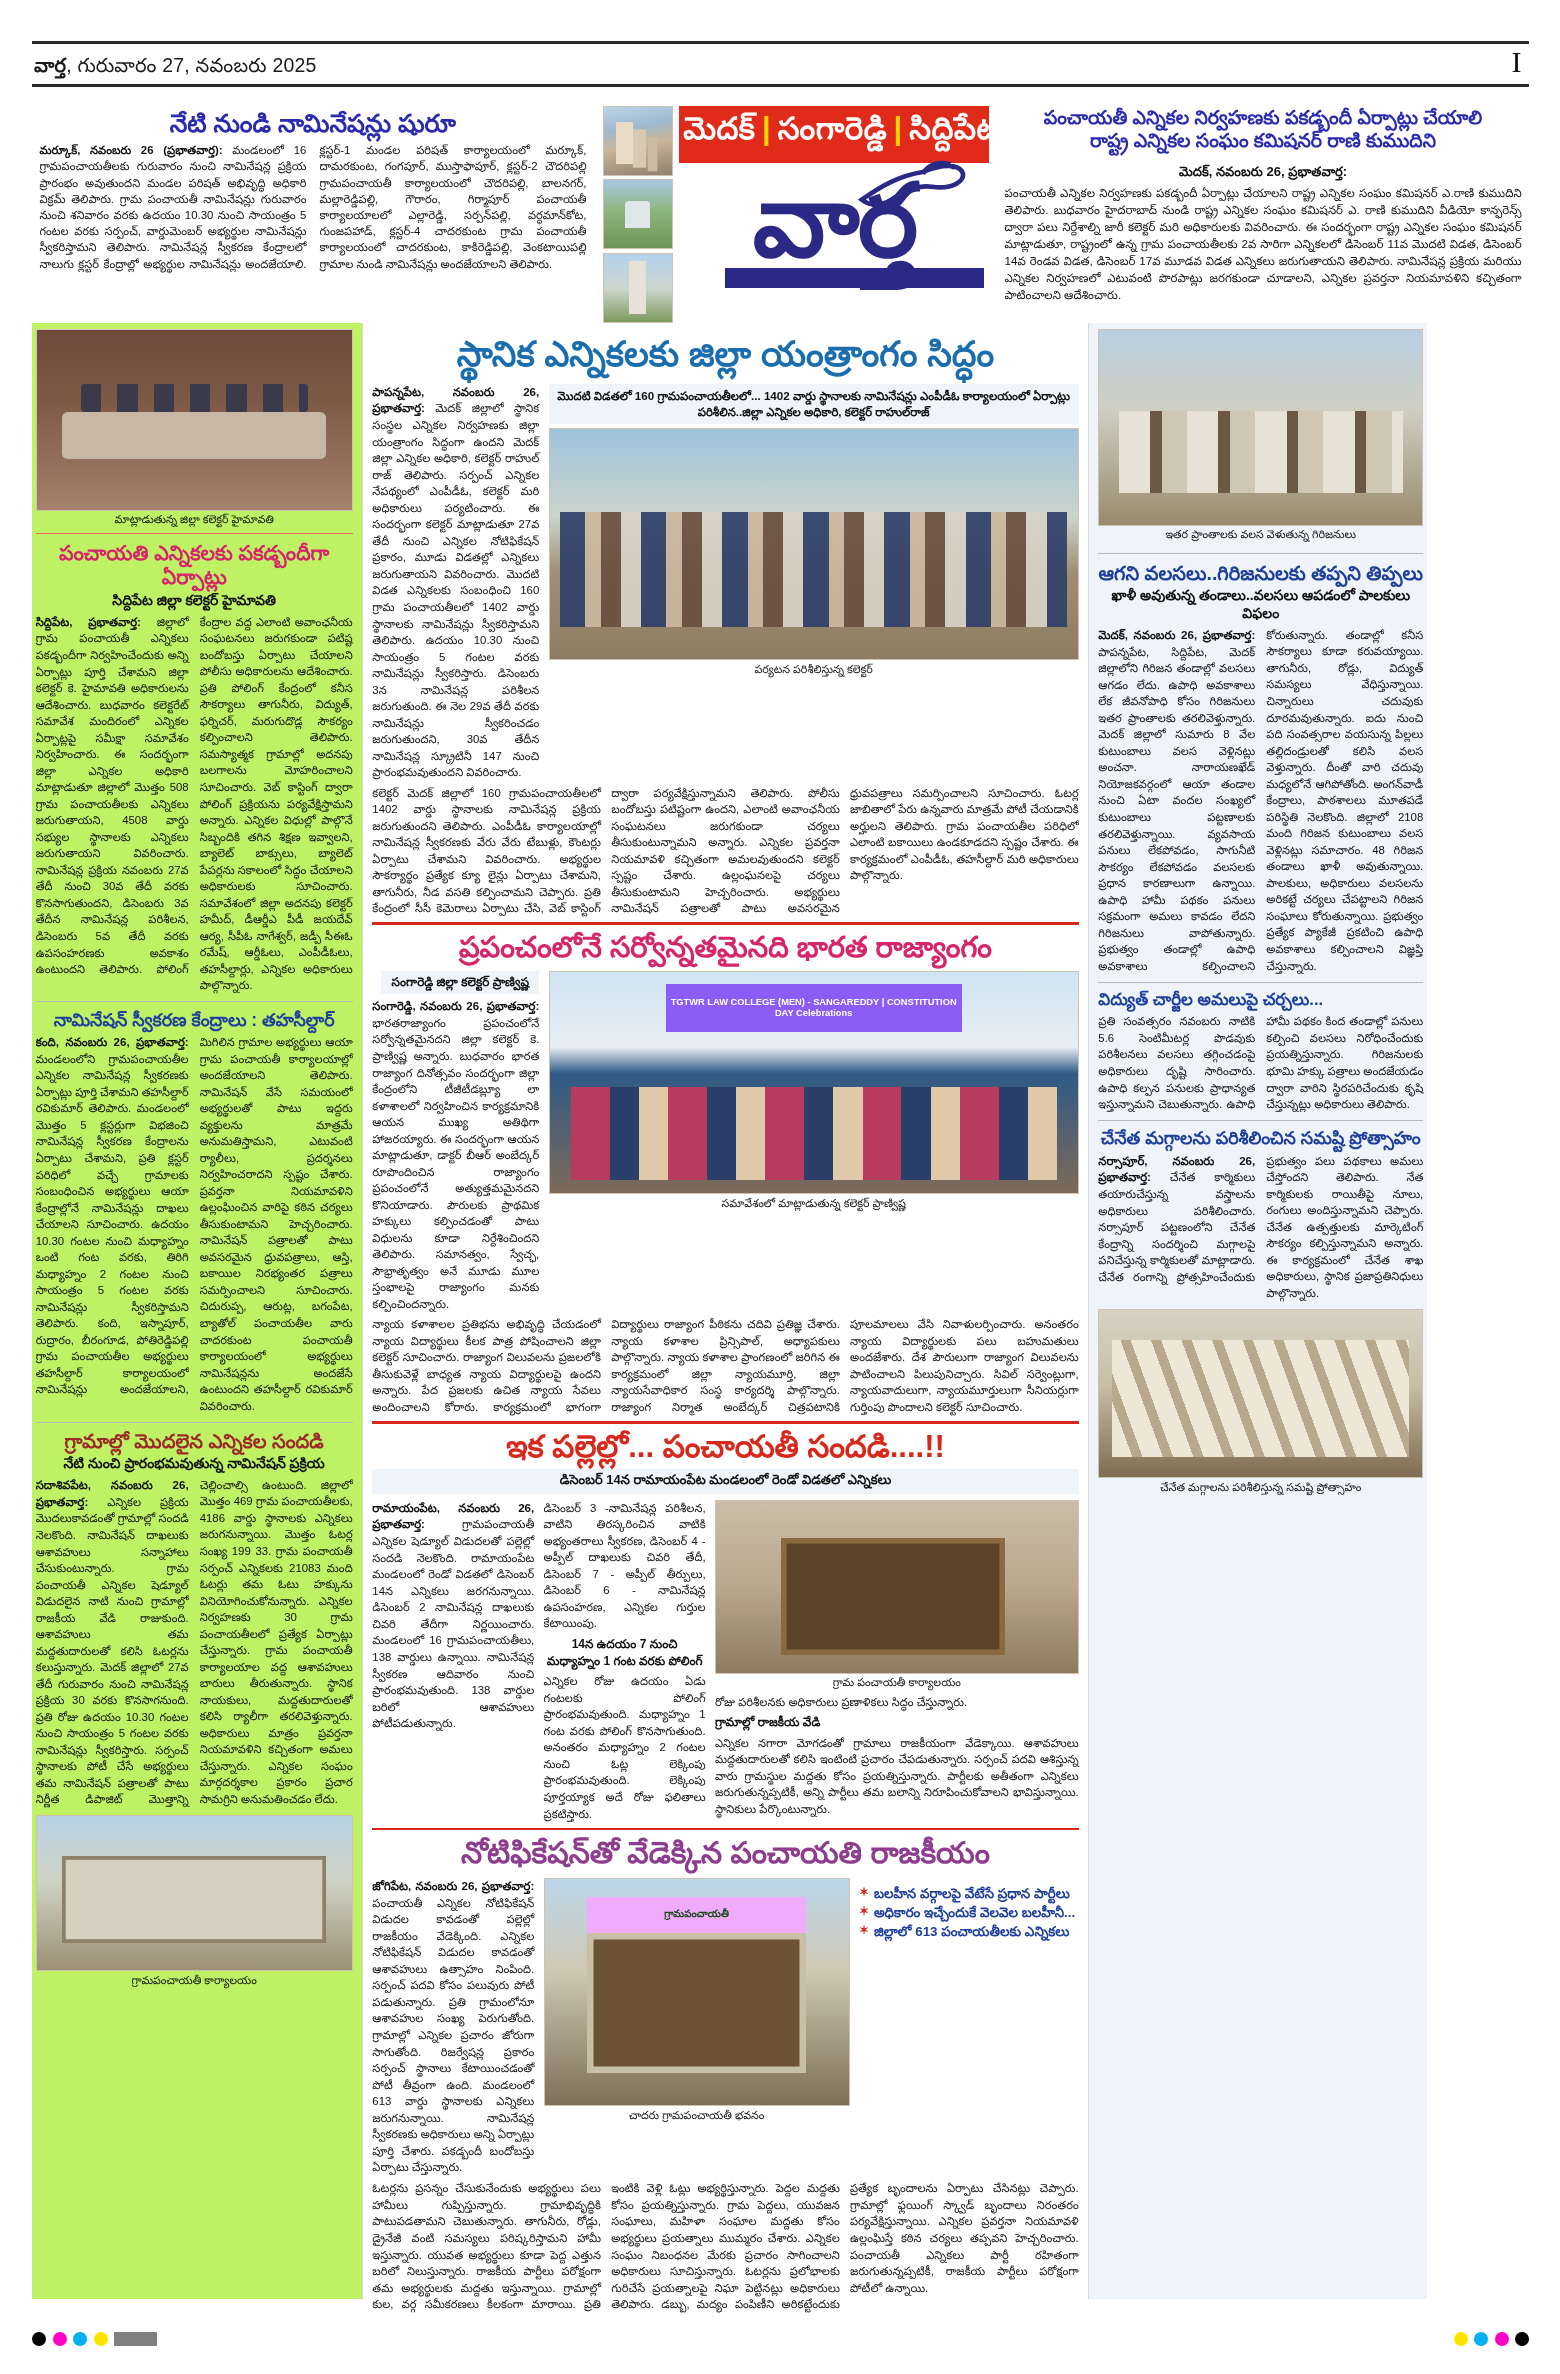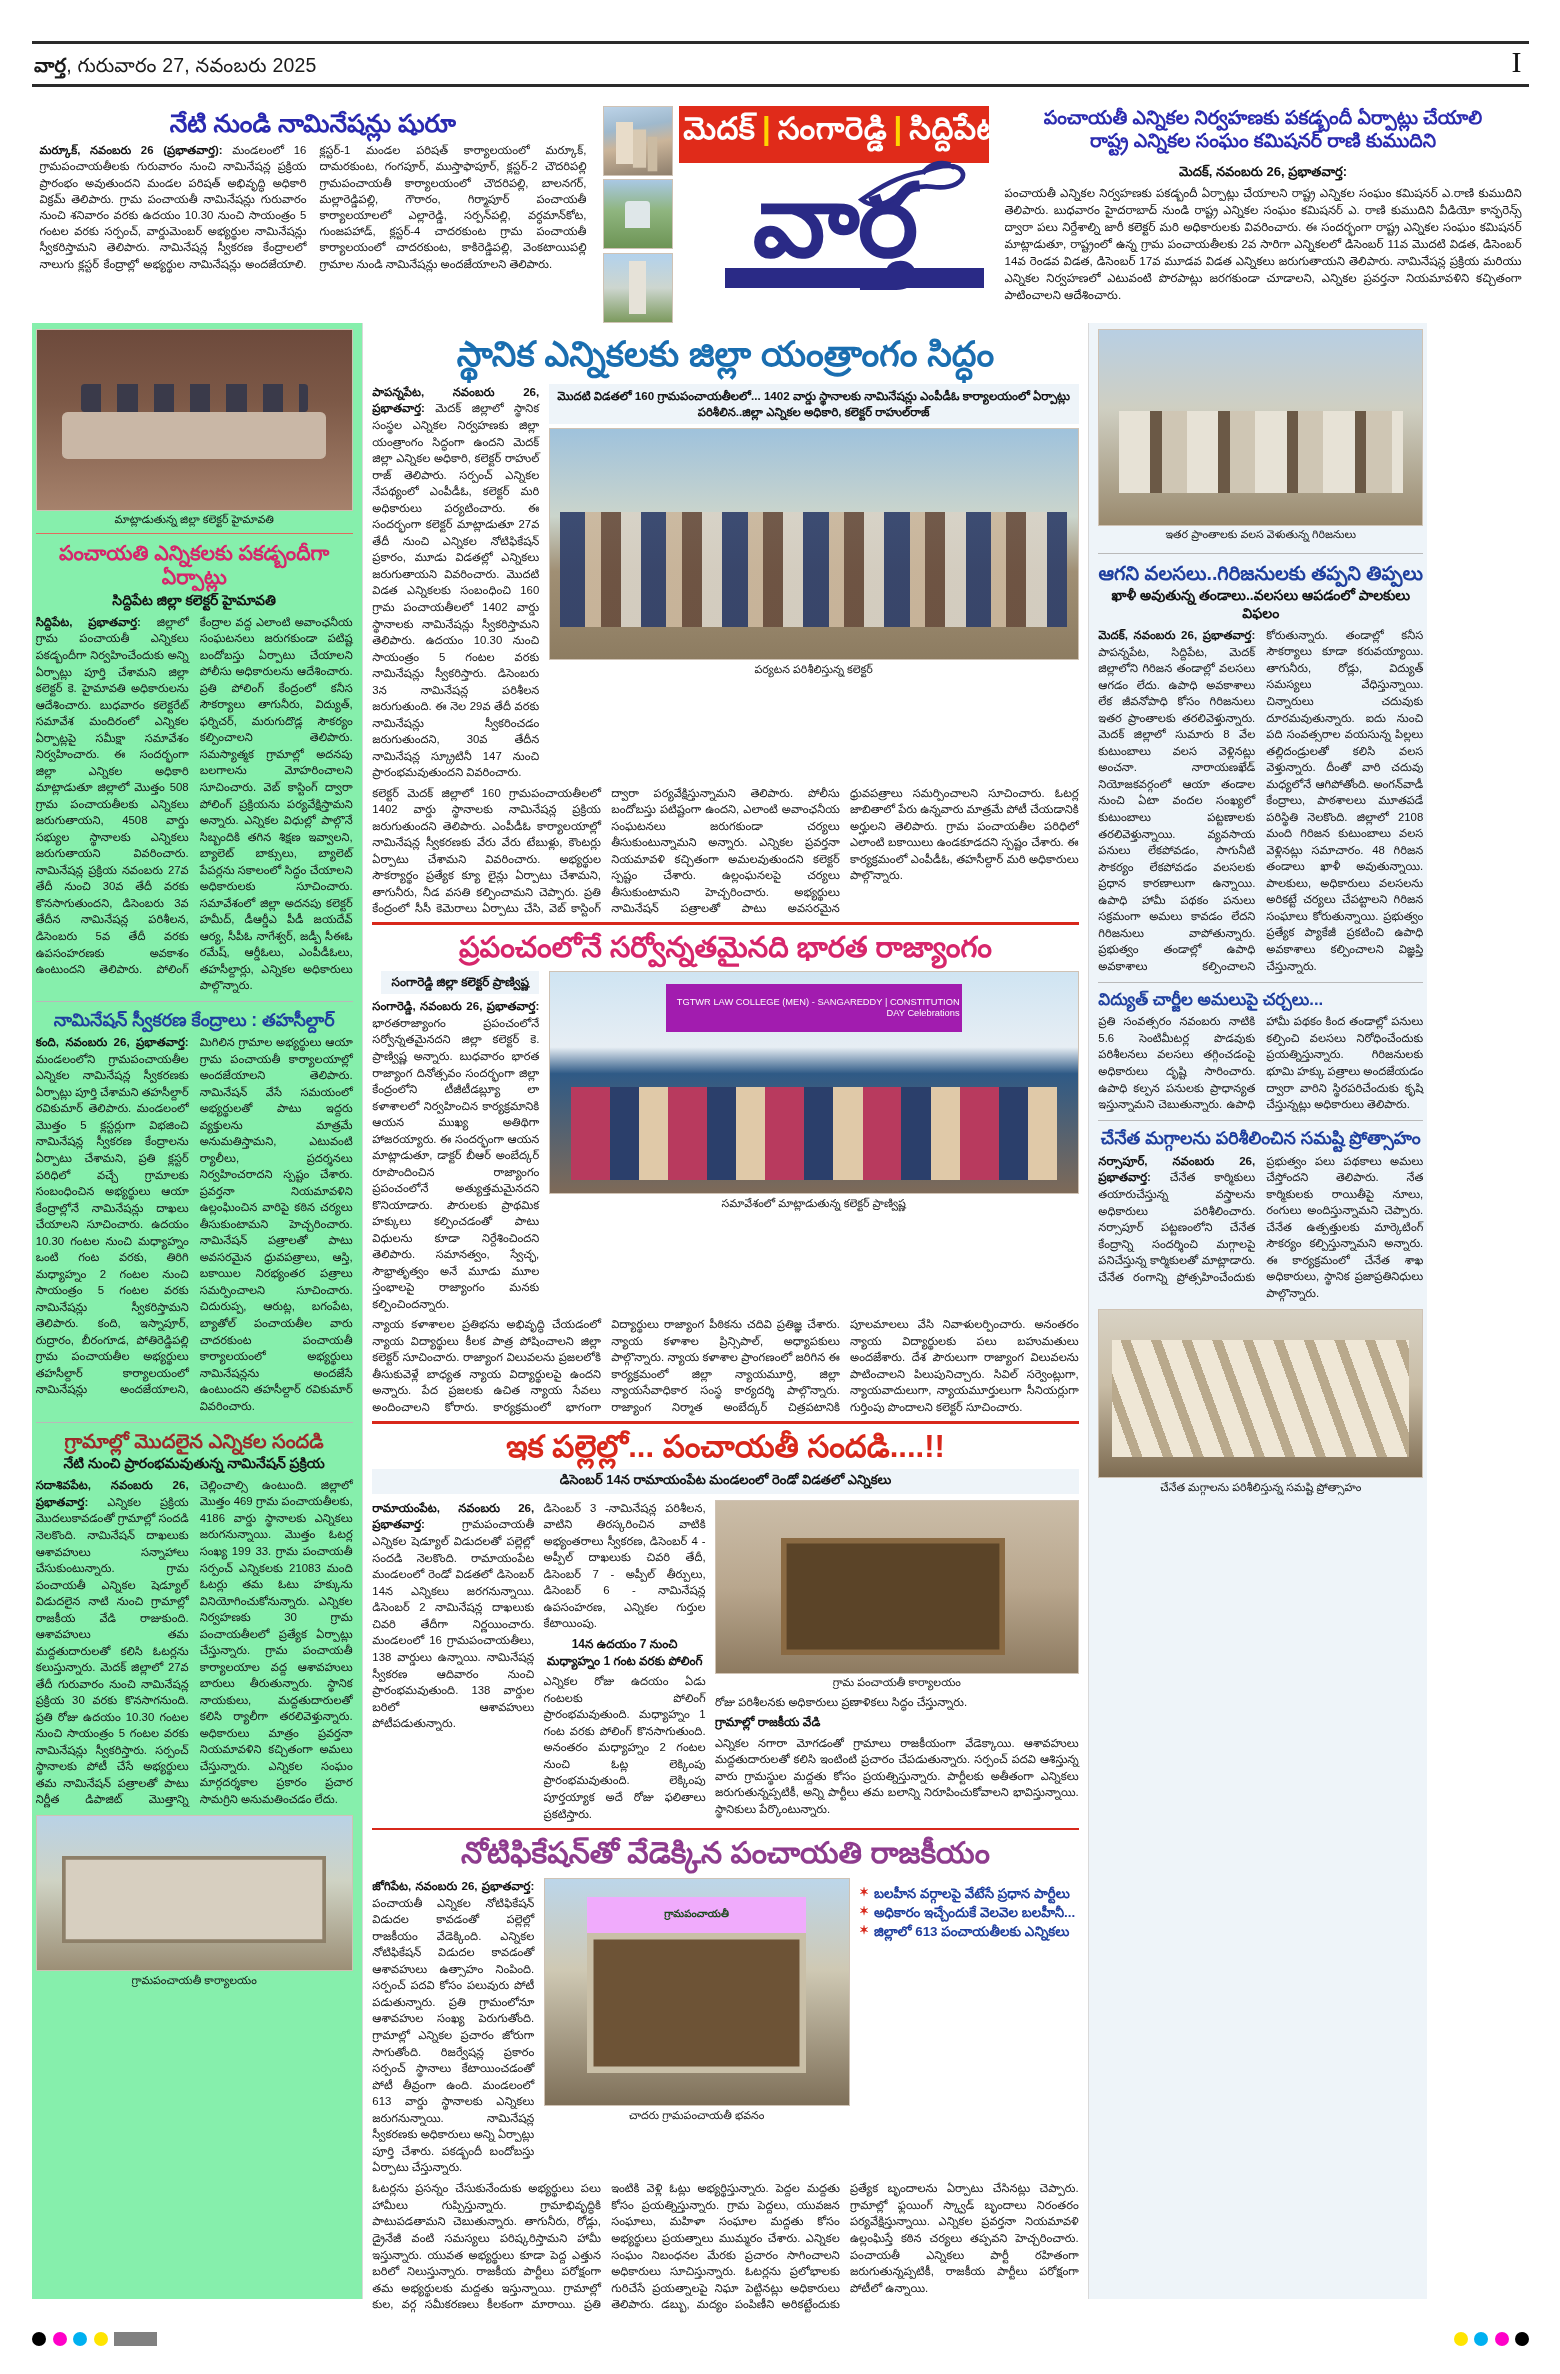--- a/index.html
+++ b/index.html
@@ -122,21 +122,21 @@
   
   .body-area {
     position: absolute; left: 32px; top: 323px; width: 1497px; height: 1976px;
     display: flex; gap: 0;
   }
   .col { position: relative; }
   .col-left   { width: 330px; padding: 0 9.3px 0 3.7px; }
   .col-center { width: 727px; padding: 0 9.3px; border-left: 0.9px solid #d9d9d9; border-right: 0.9px solid #d9d9d9; }
   .col-right  { width: 338px; padding: 0 3.7px 0 9.3px; }
 
-  .tint-pink  { background: #86efac; }
+  .tint-pink  { background: #bef264; }
   .tint-blue  { background: #eef4f9; }
 
   .photo {
     position: relative; overflow: hidden; border: 1.9px solid #cfc2b4;
   }
   .cap {
     font-size: 11px; text-align: center; color: #111; padding: 2.8px 1.9px 3.7px 1.9px;
     line-height: 1.25;
   }
   .hl-pink  { color: #d6266b; }
@@ -343,22 +343,22 @@
         <div style="width:167px;">
           <div class="tint-blue" style="padding:3.7px 5.6px;font-size:12px;font-weight:700;text-align:center;color:#111;line-height:1.3;margin-left:9px;">సంగారెడ్డి జిల్లా కలెక్టర్ ప్రాణ్విష్ణ</div>
           <div class="txt" style="margin-top:3.7px;">
             <b class="byline">సంగారెడ్డి, నవంబరు 26, ప్రభాతవార్త:</b>
             <span>భారతరాజ్యాంగం ప్రపంచంలోనే సర్వోన్నతమైనదని జిల్లా కలెక్టర్ కె. ప్రాణ్విష్ణ అన్నారు. బుధవారం భారత రాజ్యాంగ దినోత్సవం సందర్భంగా జిల్లా కేంద్రంలోని టీజీటీడబ్ల్యూ లా కళాశాలలో నిర్వహించిన కార్యక్రమానికి ఆయన ముఖ్య అతిథిగా హాజరయ్యారు. ఈ సందర్భంగా ఆయన మాట్లాడుతూ, డాక్టర్ బీఆర్ అంబేద్కర్ రూపొందించిన రాజ్యాంగం ప్రపంచంలోనే అత్యుత్తమమైనదని కొనియాడారు. పౌరులకు ప్రాథమిక హక్కులు కల్పించడంతో పాటు విధులను కూడా నిర్దేశించిందని తెలిపారు. సమానత్వం, స్వేచ్ఛ, సౌభ్రాతృత్వం అనే మూడు మూల స్తంభాలపై రాజ్యాంగం మనకు కల్పించిందన్నారు.</span>
           </div>
         </div>
         <div style="flex:1;">
           <div class="photo" style="height:223px;">
             <div class="scene sc-stage"></div>
-            <div style="position:absolute;left:22%;top:5%;width:56%;height:22%;background:#a21caf;color:#fff;font-size:9.3px;
-                        display:flex;align-items:center;justify-content:center;text-align:right;padding:1.9px;line-height:1.2;">TGTWR LAW COLLEGE (MEN) - SANGAREDDY  |  CONSTITUTION DAY Celebrations</div>
+            <div style="position:absolute;left:22%;top:5%;width:56%;height:22%;background:#8b5cf6;color:#fff;font-size:9.3px;
+                        display:flex;align-items:center;justify-content:center;text-align:center;padding:1.9px;line-height:1.2;font-weight:bold;">TGTWR LAW COLLEGE (MEN) - SANGAREDDY  |  CONSTITUTION DAY Celebrations</div>
           </div>
           <div class="cap">సమావేశంలో మాట్లాడుతున్న కలెక్టర్ ప్రాణ్విష్ణ</div>
         </div>
       </div>
       <div class="txt txt3" style="margin-top:3.7px;">
         <span>న్యాయ కళాశాలల ప్రతిభను అభివృద్ధి చేయడంలో న్యాయ విద్యార్థులు కీలక పాత్ర పోషించాలని జిల్లా కలెక్టర్ సూచించారు. రాజ్యాంగ విలువలను ప్రజలలోకి తీసుకువెళ్లే బాధ్యత న్యాయ విద్యార్థులపై ఉందని అన్నారు. పేద ప్రజలకు ఉచిత న్యాయ సేవలు అందించాలని కోరారు. కార్యక్రమంలో భాగంగా విద్యార్థులు రాజ్యాంగ పీఠికను చదివి ప్రతిజ్ఞ చేశారు. న్యాయ కళాశాల ప్రిన్సిపాల్, అధ్యాపకులు పాల్గొన్నారు.</span>
         <span>న్యాయ కళాశాల ప్రాంగణంలో జరిగిన ఈ కార్యక్రమంలో జిల్లా న్యాయమూర్తి, జిల్లా న్యాయసేవాధికార సంస్థ కార్యదర్శి పాల్గొన్నారు. రాజ్యాంగ నిర్మాత అంబేద్కర్ చిత్రపటానికి పూలమాలలు వేసి నివాళులర్పించారు. అనంతరం న్యాయ విద్యార్థులకు పలు బహుమతులు అందజేశారు. దేశ పౌరులుగా రాజ్యాంగ విలువలను పాటించాలని పిలుపునిచ్చారు. సివిల్ సర్వెంట్లుగా, న్యాయవాదులుగా, న్యాయమూర్తులుగా సీనియర్లుగా గుర్తింపు పొందాలని కలెక్టర్ సూచించారు.</span>
       </div>
 
       <div class="rule-red"></div>

